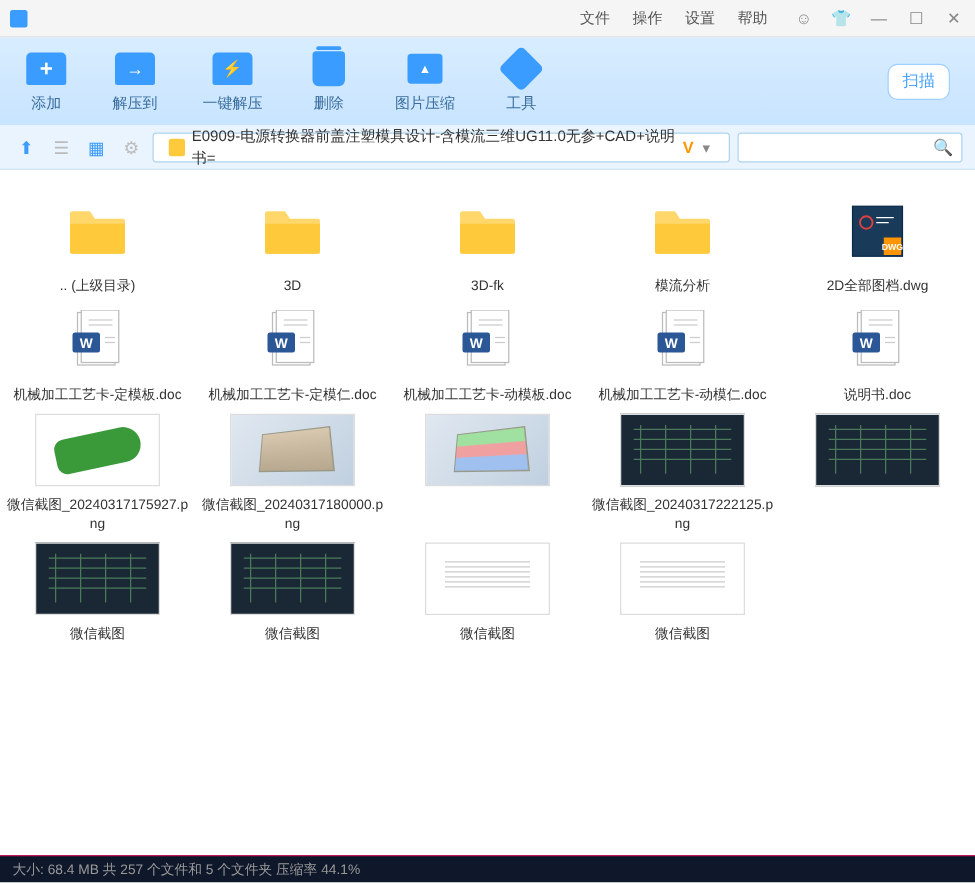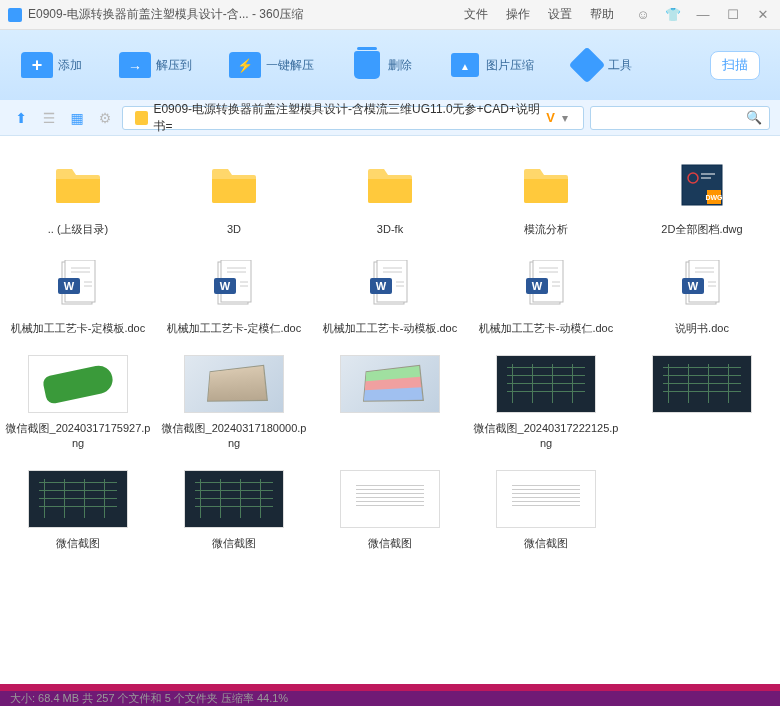--- a/index.html
+++ b/index.html
@@ -6,45 +6,45 @@
 body { width: 780px; height: 706px; background: #fff; display: flex; flex-direction: column; overflow: hidden; }
 .titlebar { height: 30px; background: #f5f5f5; display: flex; align-items: center; padding: 0 8px; border-bottom: 1px solid #e0e0e0; }
 .titlebar-icon { width: 14px; height: 14px; background: #3b9cff; margin-right: 6px; border-radius: 2px; }
 .titlebar-text { font-size: 12px; color: #555; flex: 0 0 auto; }
 .titlebar-spacer { flex: 1; }
 .menu-items { display: flex; gap: 18px; }
 .menu-item { font-size: 12px; color: #555; cursor: pointer; }
 .win-controls { display: flex; gap: 12px; margin-left: 20px; }
 .win-btn { width: 18px; height: 18px; display: flex; align-items: center; justify-content: center; color: #888; cursor: pointer; font-size: 13px; }
 .toolbar { height: 70px; background: linear-gradient(#d8edff, #c8e4ff); display: flex; align-items: center; padding: 0 20px; gap: 36px; }
-.tool-item { display: flex; flex-direction: row; align-items: center; gap: 4px; cursor: pointer; }
+.tool-item { display: flex; flex-direction: column; align-items: center; gap: 4px; cursor: pointer; }
 .tool-icon { width: 34px; height: 30px; display: flex; align-items: center; justify-content: center; }
 .tool-label { font-size: 12px; color: #3a6d9e; }
 .scan-btn { margin-left: auto; width: 50px; height: 29px; background: #fff; border-radius: 8px; display: flex; align-items: center; justify-content: center; font-size: 13px; color: #4aa3ff; border: 1px solid #a0d0ff; cursor: pointer; }
 .addressbar { height: 36px; background: #eaf4ff; display: flex; align-items: center; padding: 0 10px; gap: 6px; border-bottom: 1px solid #d0e4f5; }
 .nav-btn { width: 22px; height: 22px; display: flex; align-items: center; justify-content: center; color: #3b9cff; cursor: pointer; font-size: 14px; }
 .nav-btn.disabled { color: #bbb; }
 .path-box { flex: 1; height: 24px; background: #fff; border: 1px solid #b0d4f0; border-radius: 3px; display: flex; align-items: center; padding: 0 12px; font-size: 12px; color: #333; }
 .path-icon { width: 14px; height: 14px; background: #ffc93c; margin-right: 5px; border-radius: 2px; }
 .path-v { margin-left: auto; color: #ff9500; font-weight: bold; font-size: 13px; padding: 0 4px; }
 .path-dd { color: #888; padding: 0 3px; }
 .search-box { width: 180px; height: 24px; background: #fff; border: 1px solid #b0d4f0; border-radius: 3px; display: flex; align-items: center; padding: 0 6px; }
 .search-icon { color: #3b9cff; font-size: 13px; margin-left: auto; }
 .content { flex: 1; background: #fff; overflow-y: auto; padding: 20px 0 10px 0; }
-.grid { display: grid; grid-template-columns: repeat(5, 1fr); gap: 18px 0; }
+.grid { display: grid; grid-template-columns: repeat(5, 1fr); gap: 6px 0; }
 .file-item { display: flex; flex-direction: column; align-items: center; cursor: pointer; padding: 0 4px; }
 .file-icon { width: 64px; height: 58px; display: flex; align-items: center; justify-content: center; margin-bottom: 8px; }
 .file-name { font-size: 11px; color: #333; text-align: center; line-height: 1.4; max-width: 150px; word-break: break-all; }
 .folder-svg { width: 48px; height: 40px; }
 .doc-svg { width: 44px; height: 48px; }
 .dwg-svg { width: 42px; height: 42px; }
 .thumb { width: 100px; height: 58px; display: flex; align-items: center; justify-content: center; border: 1px solid #ddd; background: #f8f8f8; }
 .thumb.dark { background: #1a2835; }
 .thumb.white { background: #fff; }
-.statusbar { height: 22px; background: #701a75; border-top: 7px solid #be185d; display: flex; align-items: center; padding: 0 10px; font-size: 11px; color: #999; }
+.statusbar { height: 22px; background: #0f172a; border-top: 1px solid #be185d; display: flex; align-items: center; padding: 0 10px; font-size: 11px; color: #999; }
 
 .ico-add { width: 32px; height: 26px; background: #3b9cff; border-radius: 4px 4px 2px 2px; position: relative; }
 .ico-add::before { content:"+"; position:absolute; left:50%; top:50%; transform:translate(-50%,-50%); color:#fff; font-size:18px; font-weight:bold; }
 .ico-extract { width: 32px; height: 26px; background: #3b9cff; border-radius: 4px 4px 2px 2px; position: relative; }
 .ico-extract::after { content:"→"; position:absolute; left:50%; top:50%; transform:translate(-50%,-50%); color:#fff; font-size:14px; font-weight:bold; }
 .ico-onekey { width: 32px; height: 26px; background: #3b9cff; border-radius: 4px 4px 2px 2px; position: relative; }
 .ico-onekey::after { content:"⚡"; position:absolute; left:50%; top:50%; transform:translate(-50%,-50%); color:#fff; font-size:13px; }
 .ico-delete { width: 26px; height: 28px; background: #3b9cff; border-radius: 3px 3px 5px 5px; position: relative; }
 .ico-delete::before { content:""; position:absolute; top:-4px; left:3px; right:3px; height:3px; background:#3b9cff; border-radius:2px; }
 .ico-image { width: 28px; height: 24px; background: #3b9cff; border-radius: 3px; position: relative; }
@@ -59,21 +59,20 @@
 .cad-lines::before, .cad-lines::after { content:""; position:absolute; background:#4a7a5a; }
 .cad-lines::before { left:10%; top:20%; width:80%; height:1px; box-shadow: 0 8px 0 #4a7a5a, 0 16px 0 #4a7a5a, 0 24px 0 #4a7a5a; }
 .cad-lines::after { left:15%; top:15%; width:1px; height:70%; box-shadow: 20px 0 0 #4a7a5a, 40px 0 0 #4a7a5a, 60px 0 0 #4a7a5a; }
 .sheet-lines::before { content:""; position:absolute; left:15%; top:25%; width:70%; height:1px; background:#ccc; box-shadow: 0 4px 0 #ccc, 0 8px 0 #ccc, 0 12px 0 #ccc, 0 16px 0 #ccc, 0 20px 0 #ccc; }
 </style>
 </head>
 <body>
 
 <div class="titlebar">
   <div class="titlebar-icon"></div>
-  <div class="titlebar-text">E0909-电源转换器前盖注塑模具设计-含... - 360压缩</div>
   <div class="titlebar-spacer"></div>
   <div class="menu-items">
     <span class="menu-item">文件</span>
     <span class="menu-item">操作</span>
     <span class="menu-item">设置</span>
     <span class="menu-item">帮助</span>
   </div>
   <div class="win-controls">
     <div class="win-btn">☺</div>
     <div class="win-btn">👕</div>

